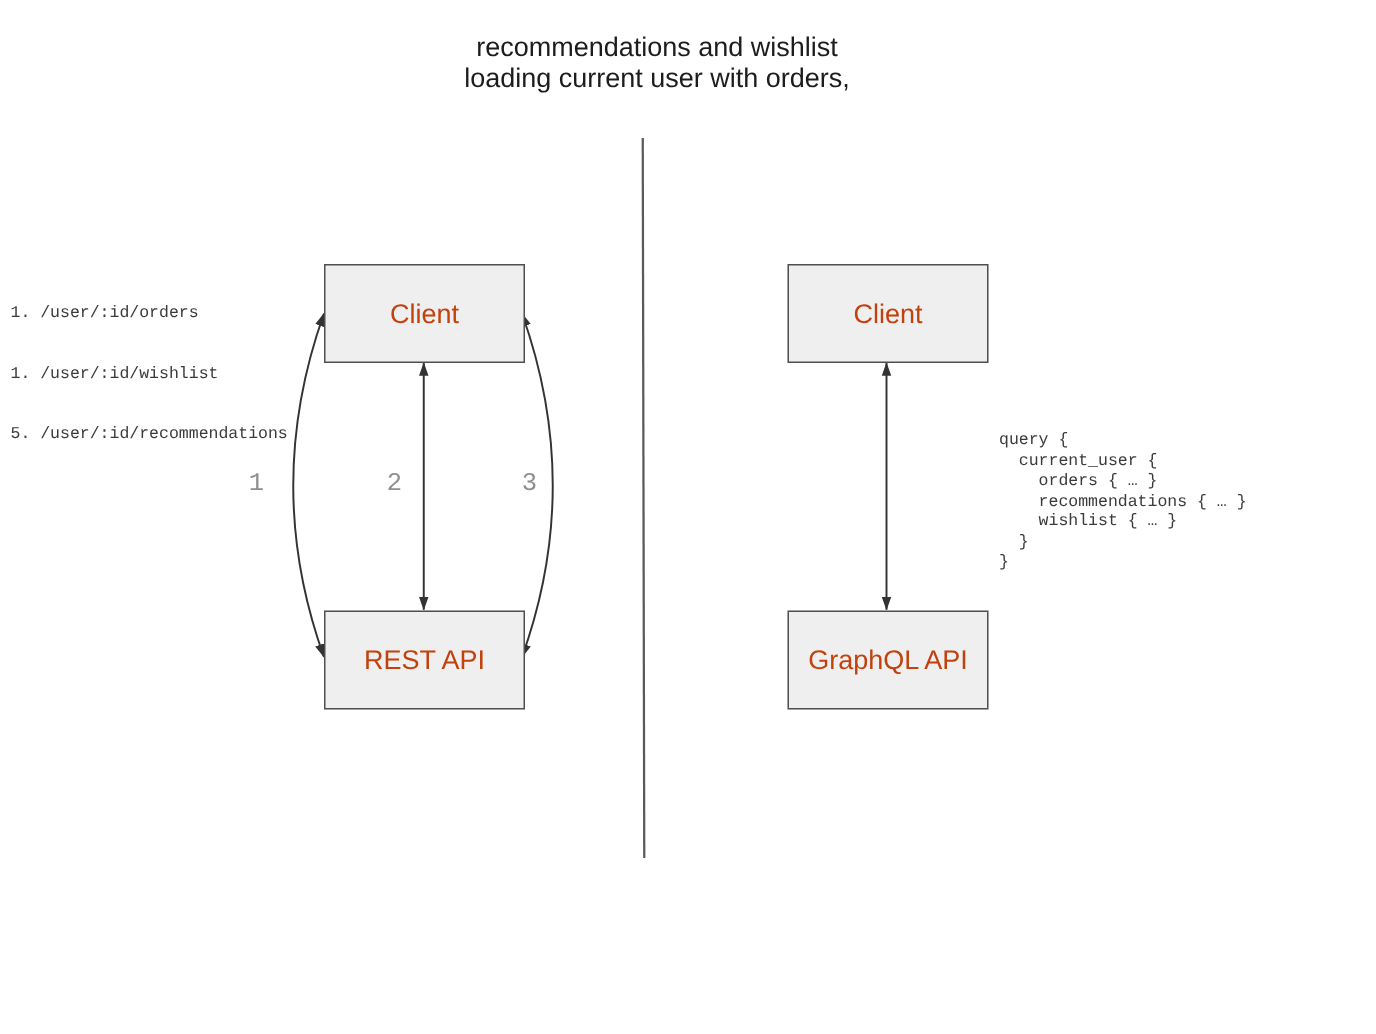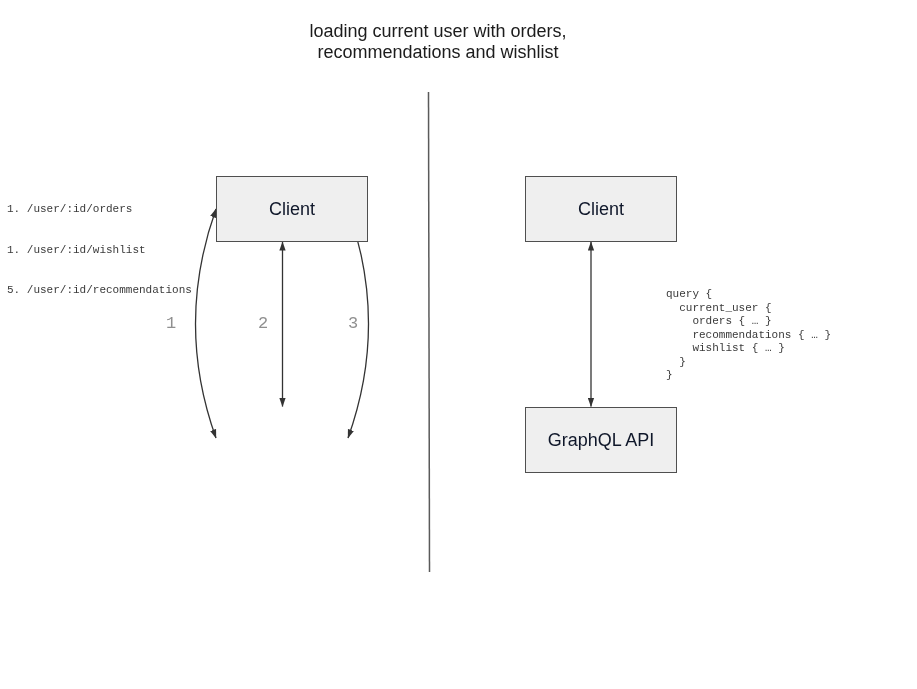--- a/index.html
+++ b/index.html
@@ -22,29 +22,29 @@
     color: #1c1c1c;
   }
   .connector-layer {
     position: absolute;
     left: 0; top: 0;
     width: 917px; height: 689px;
   }
   .node {
     position: absolute;
     box-sizing: border-box;
-    width: 152px;
+    width: 134px;
     height: 66px;
     background: #efefef;
     border: 1.5px solid #4f4f4f;
     display: flex;
     align-items: center;
     justify-content: center;
     font-size: 18px;
-    color: #0f172a;
+    color: #c2410c;
   }
   #node-client-left  { left: 216px; top: 176px; }
   #node-rest-api     { left: 216px; top: 407px; }
   #node-client-right { left: 525px; top: 176px; }
   #node-graphql-api  { left: 525px; top: 407px; }
   .endpoint-list {
     position: absolute;
     left: 7px;
     top: 176px;
     font-family: "Liberation Mono", "DejaVu Sans Mono", monospace;
@@ -74,22 +74,22 @@
     color: #3a3a3a;
     white-space: pre;
   }
 </style>
 </head>
 <body>
 
 <div id="canvas">
 
   <div class="title">
+    <div>recommendations and wishlist</div>
     <div>loading current user with orders,</div>
-    <div>recommendations and wishlist</div>
   </div>
 
   <svg class="connector-layer" width="917" height="689" viewBox="0 0 917 689" xmlns="http://www.w3.org/2000/svg">
     <defs>
       <marker id="arw" viewBox="0 0 10 7" refX="9.5" refY="3.5" markerWidth="9" markerHeight="7" markerUnits="userSpaceOnUse" orient="auto-start-reverse">
         <path d="M0,0 L10,3.5 L0,7 z" fill="#333333"></path>
       </marker>
     </defs>
 
     <line x1="428.5" y1="92" x2="429.5" y2="572" stroke="#5a5a5a" stroke-width="1.5"></line>
@@ -106,20 +106,23 @@
   <div class="endpoint-list">
     <div>1. /user/:id/orders</div>
     <div>1. /user/:id/wishlist</div>
     <div>5. /user/:id/recommendations</div>
   </div>
 
   <div id="node-client-left" class="node">
     <span>Client</span>
   </div>
 
+  <div id="node-rest-api" class="node">
+    <span>REST API</span>
+  </div>
 
   <span id="arrow-label-1" class="arrow-label">1</span>
   <span id="arrow-label-2" class="arrow-label">2</span>
   <span id="arrow-label-3" class="arrow-label">3</span>
 
   <div id="node-client-right" class="node">
     <span>Client</span>
   </div>
 
   <div id="node-graphql-api" class="node">

